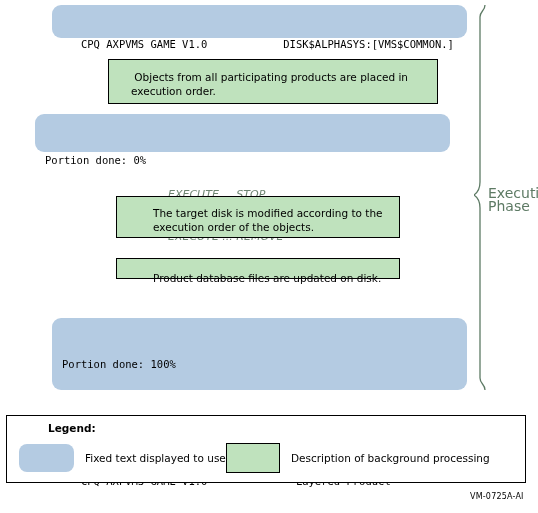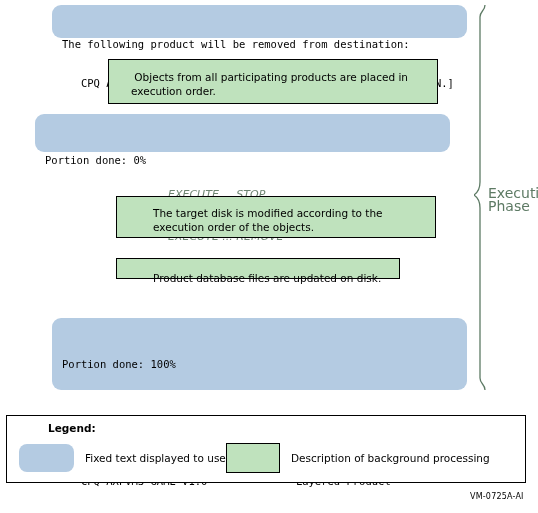--- a/index.html
+++ b/index.html
@@ -156,39 +156,38 @@
     color: #000000;
     letter-spacing: 0.2px;
   }
 </style>
 </head>
 <body>
 
 <div id="canvas">
 
   <div class="blue-box" style="left:52px; top:5px; width:415px; height:33px; padding:7px 0 0 10px;">
-    <span class="line">The following product will be removed from destination:</span>
     <span class="line">   CPQ AXPVMS GAME V1.0            DISK$ALPHASYS:[VMS$COMMON.]</span>
   </div>
 
   <div class="green-box" style="left:108px; top:59px; width:330px; height:45px; padding:10px 0 0 22px;">
     <span class="gline"> Objects from all participating products are placed in</span>
     <span class="gline">execution order.</span>
   </div>
 
   <div class="blue-box" style="left:35px; top:114px; width:415px; height:38px; padding:14px 0 0 10px;">
     <span class="line">Portion done: 0%</span>
   </div>
 
   <div class="cmd-list" style="left:168px; top:160px;">
     <span class="cline">EXECUTE ... STOP</span>
     <span class="cline">EXECUTE ... REMOVE</span>
   </div>
 
-  <div class="green-box" style="left:116px; top:196px; width:320px; height:42px; padding:9px 0 0 36px;">
+  <div class="green-box" style="left:116px; top:196px; width:284px; height:42px; padding:9px 0 0 36px;">
     <span class="gline">The target disk is modified according to the</span>
     <span class="gline">execution order of the objects.</span>
   </div>
 
   <div class="green-box" style="left:116px; top:258px; width:284px; height:21px; padding:12px 0 0 36px;">
     <span class="gline">Product database files are updated on disk.</span>
   </div>
 
   <div class="blue-box" style="left:52px; top:318px; width:415px; height:72px; padding:14px 0 0 10px;">
     <span class="line">Portion done: 100%</span>

